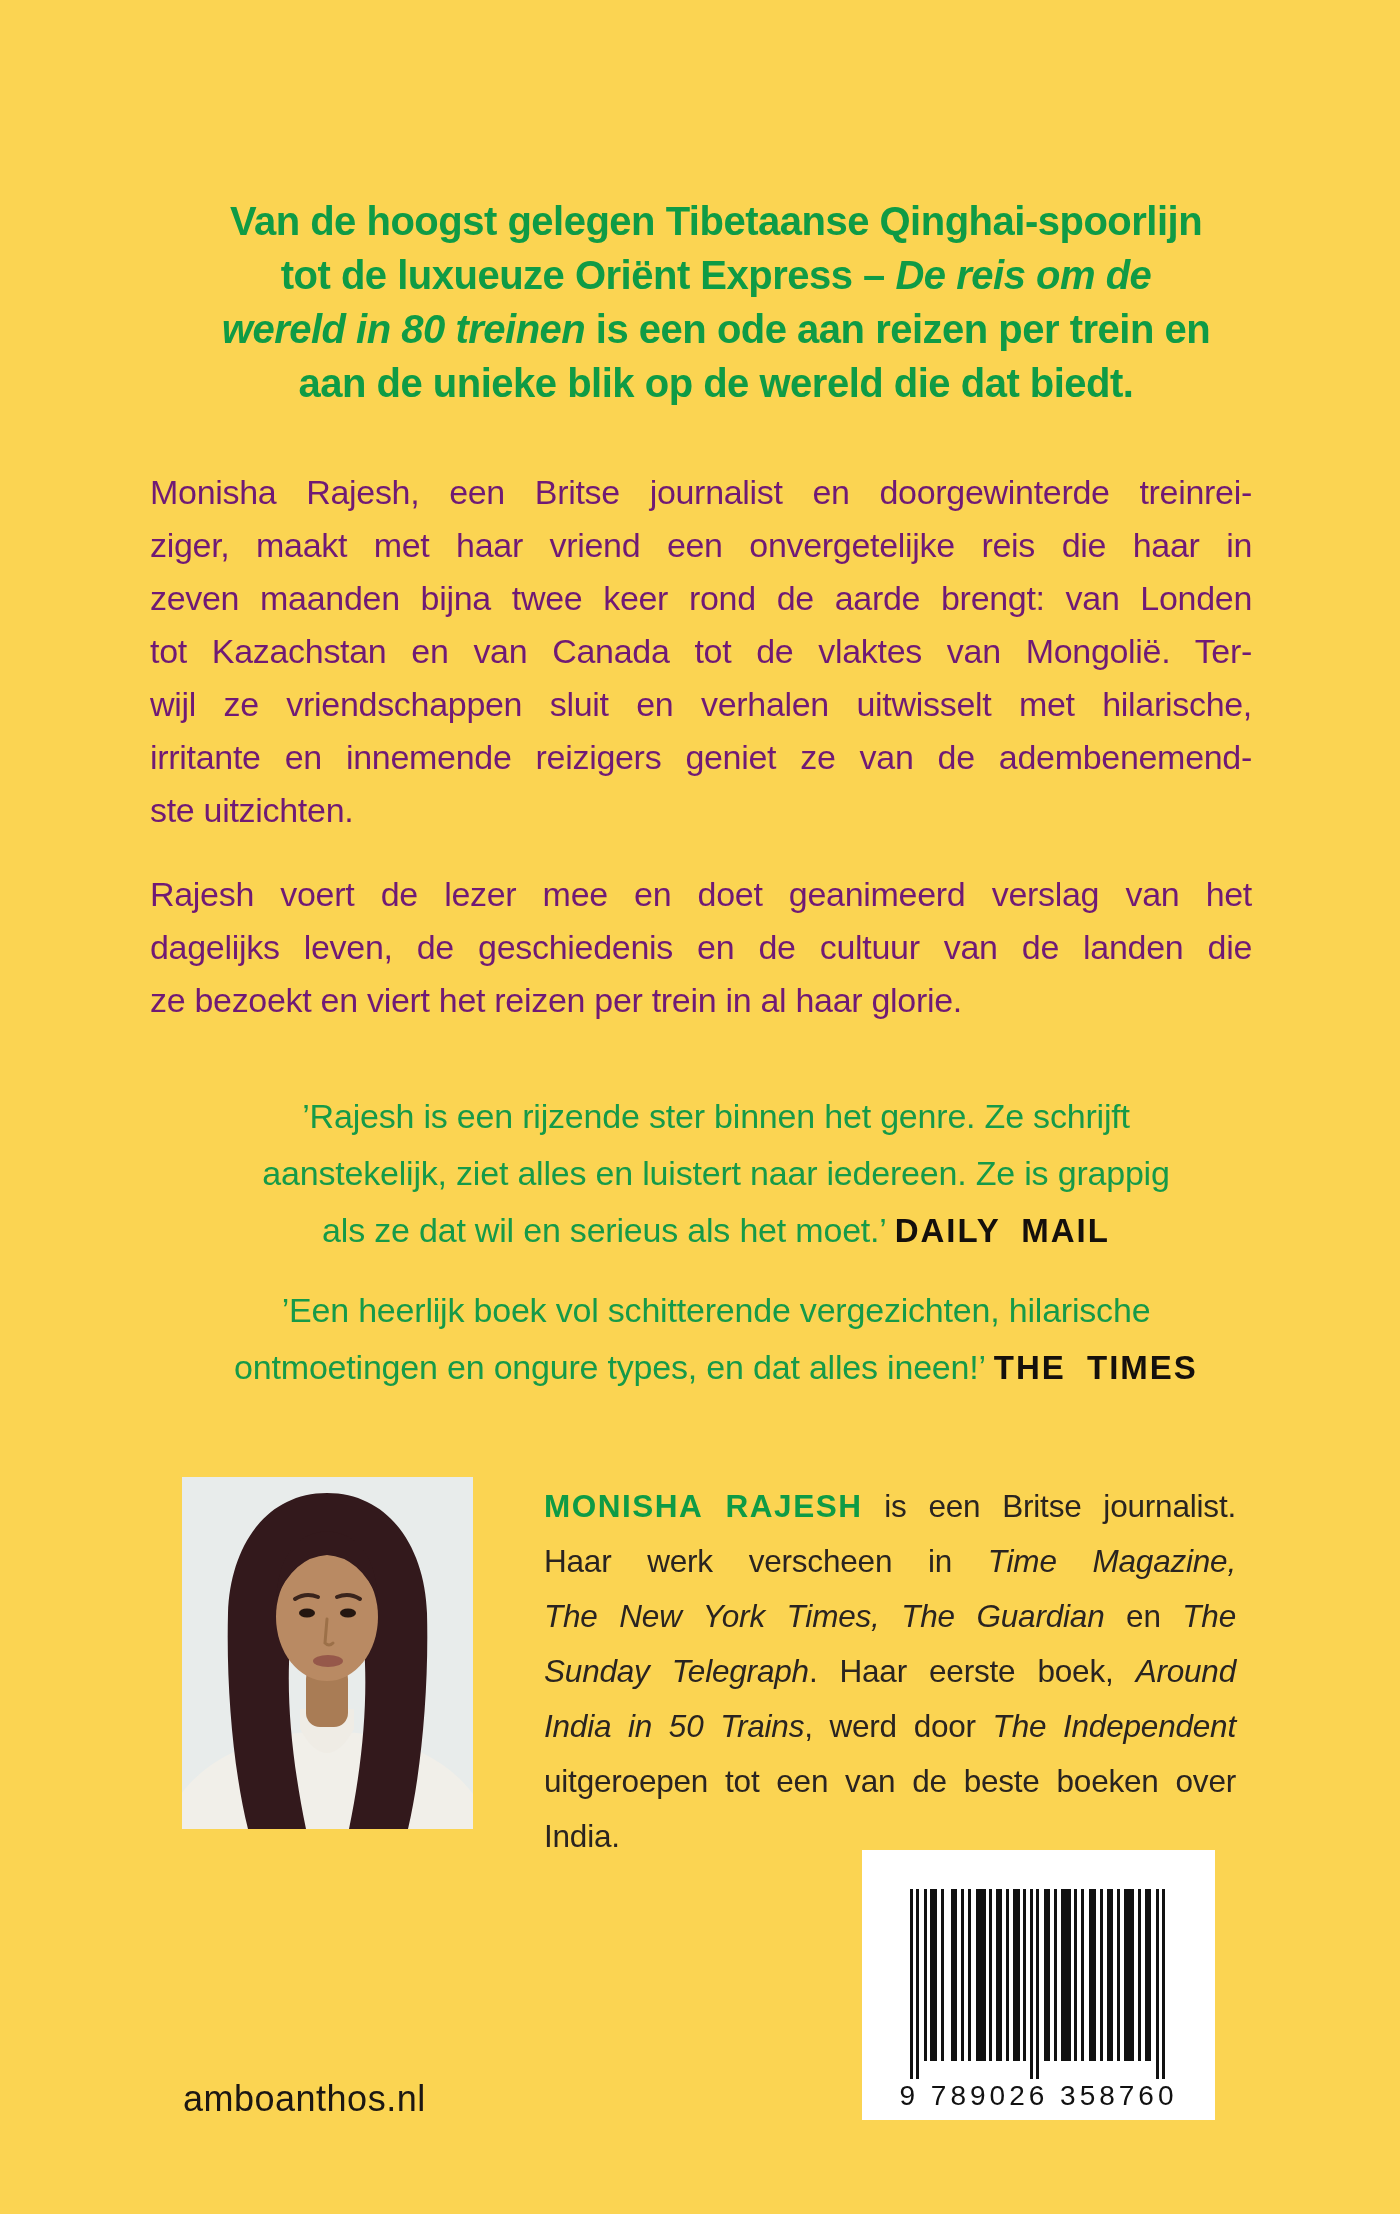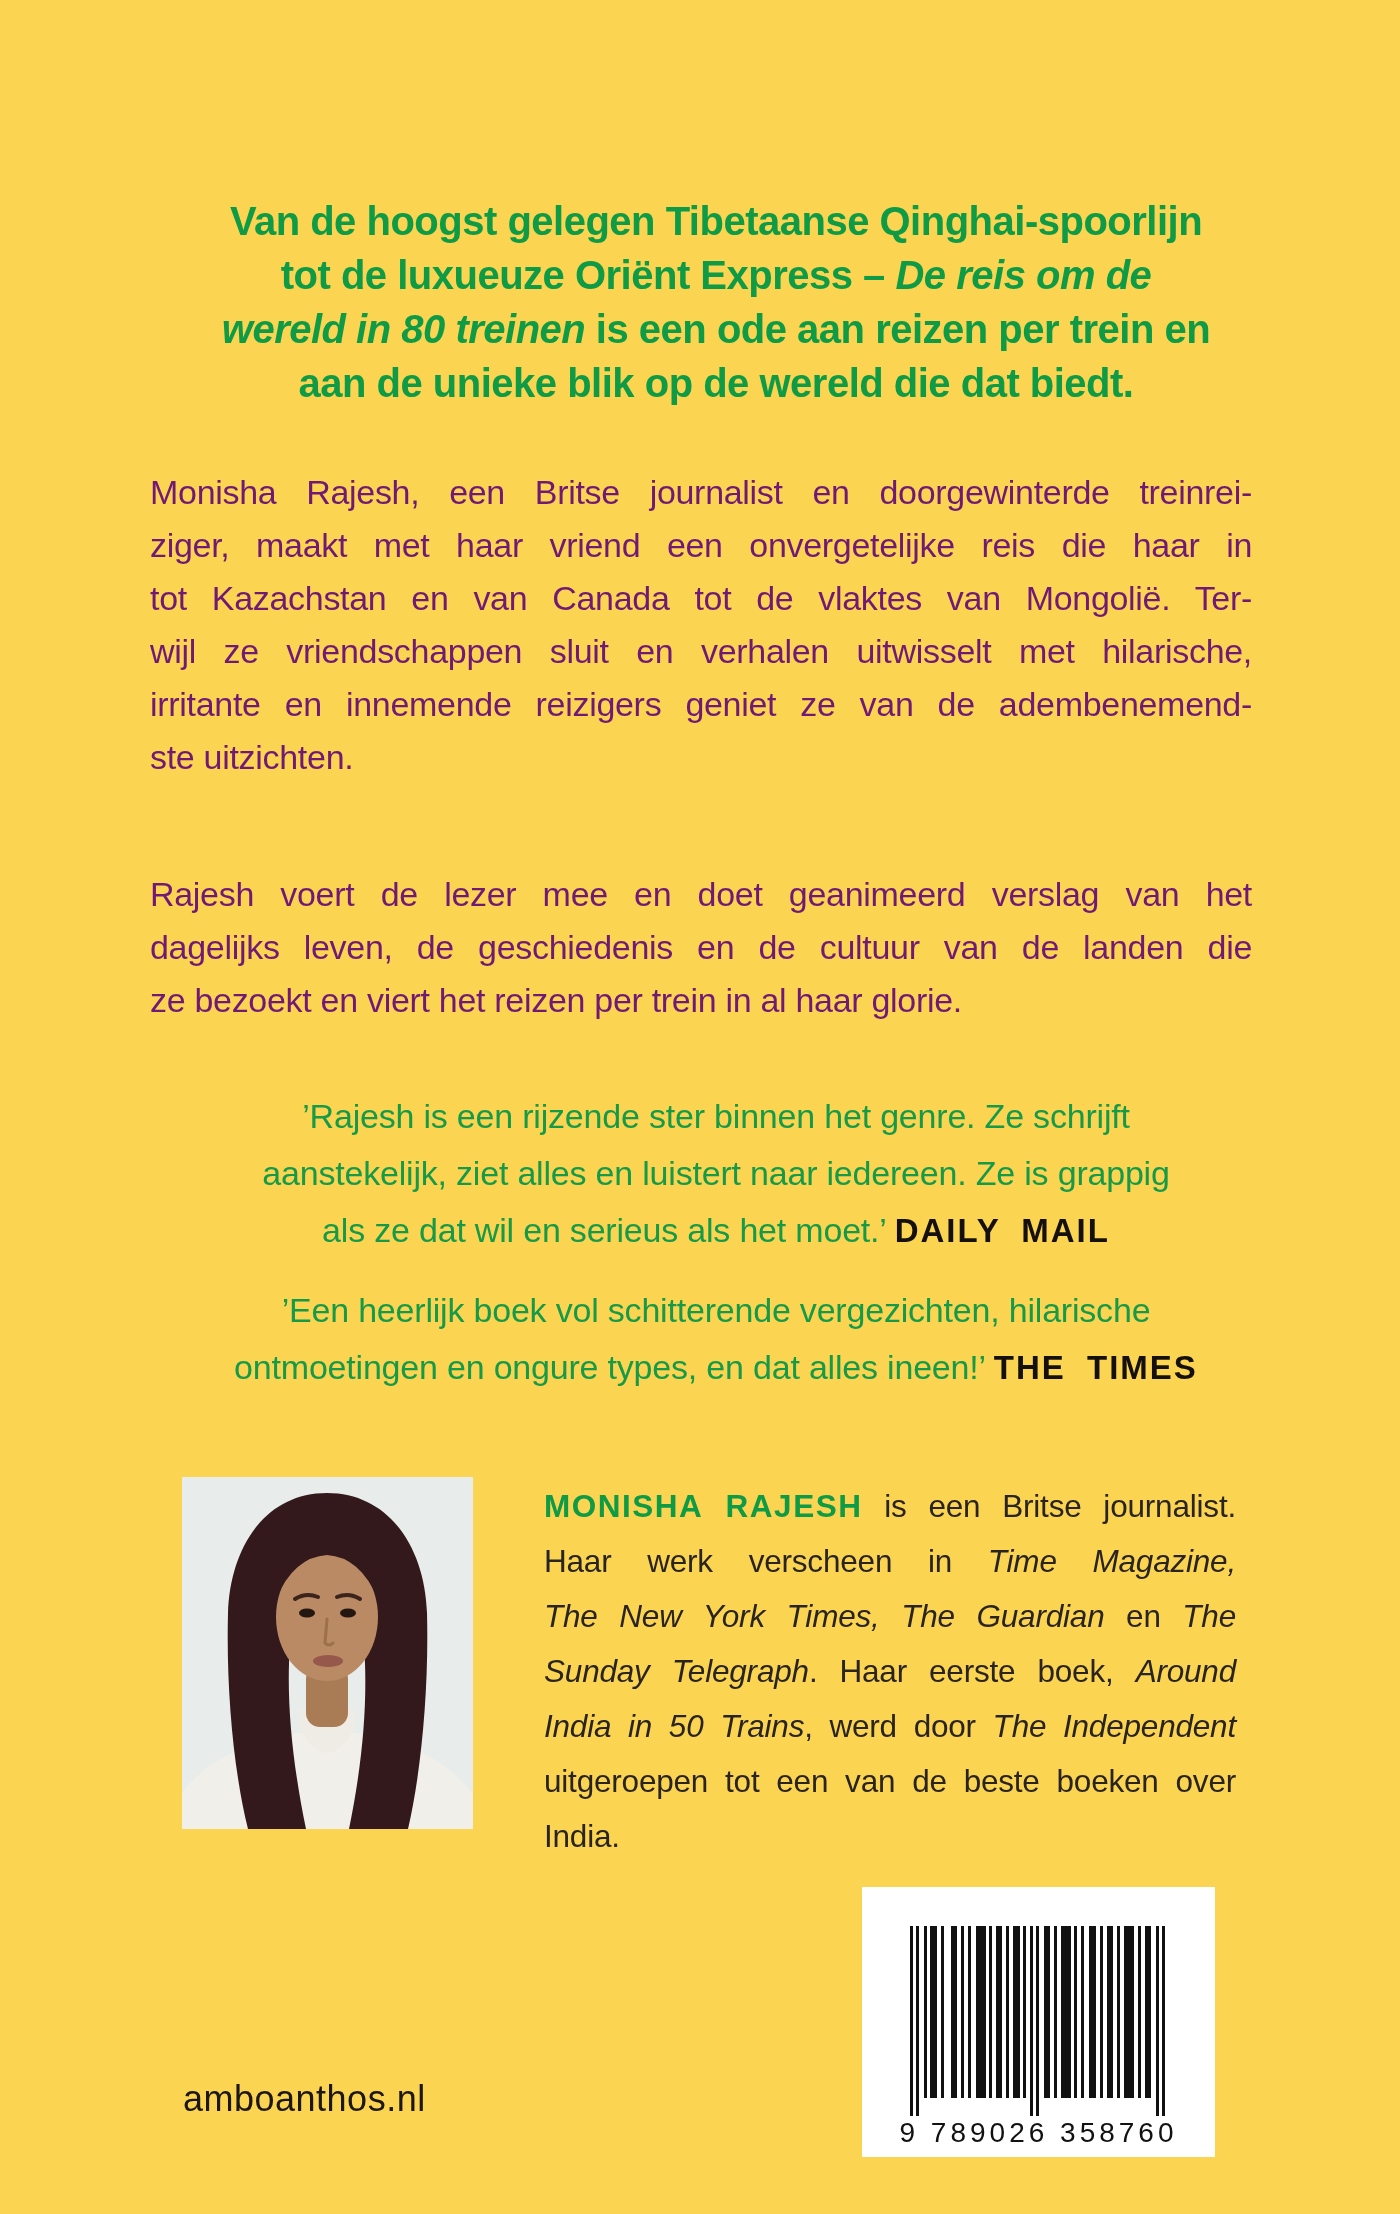--- a/index.html
+++ b/index.html
@@ -53,21 +53,20 @@
   }
   .bio .line { text-align:justify; text-align-last:justify; white-space:nowrap;margin-left:24px; }
   .bio .line:last-child { text-align-last:left; }
   .bio .name { color:#0f9b45; font-weight:bold; letter-spacing:1.5px; }
   .i { font-style:italic; }
 
   
   .barcode-box {
     position:absolute; left:862px; top:1850px; width:353px; height:270px;
     background:#ffffff;
-    margin-top:37px;
   }
   .barcode-bars { display:block; margin:39px auto 0 auto; }
   .barcode-number {
     margin-top:1px; text-align:center; color:#111111;
     font-size:28px; letter-spacing:4px; white-space:nowrap;
   }
 
   
   .footer-site {
     position:absolute; left:183px; top:2078px;
@@ -82,20 +81,21 @@
   <div class="tagline" id="tagline">
       <div class="line"><span>Van de hoogst gelegen Tibetaanse Qinghai-spoorlijn</span></div>
       <div class="line"><span>tot de luxueuze Oriënt Express – </span><span class="i">De reis om de</span></div>
       <div class="line"><span class="i">wereld in 80 treinen</span><span> is een ode aan reizen per trein en</span></div>
       <div class="line"><span>aan de unieke blik op de wereld die dat biedt.</span></div>
     </div>
 
   <div class="para" id="para1">
       <div class="line"><span>Monisha Rajesh, een Britse journalist en doorgewinterde treinrei-</span></div>
       <div class="line"><span>ziger, maakt met haar vriend een onvergetelijke reis die haar in</span></div>
+      <div class="line"><span>zeven maanden bijna twee keer rond de aarde brengt: van Londen</span></div>
       <div class="line"><span>tot Kazachstan en van Canada tot de vlaktes van Mongolië. Ter-</span></div>
       <div class="line"><span>wijl ze vriendschappen sluit en verhalen uitwisselt met hilarische,</span></div>
       <div class="line"><span>irritante en innemende reizigers geniet ze van de adembenemend-</span></div>
       <div class="line"><span>ste uitzichten.</span></div>
     </div>
 
   <div class="para" id="para2">
       <div class="line"><span>Rajesh voert de lezer mee en doet geanimeerd verslag van het</span></div>
       <div class="line"><span>dagelijks leven, de geschiedenis en de cultuur van de landen die</span></div>
       <div class="line"><span>ze bezoekt en viert het reizen per trein in al haar glorie.</span></div>

